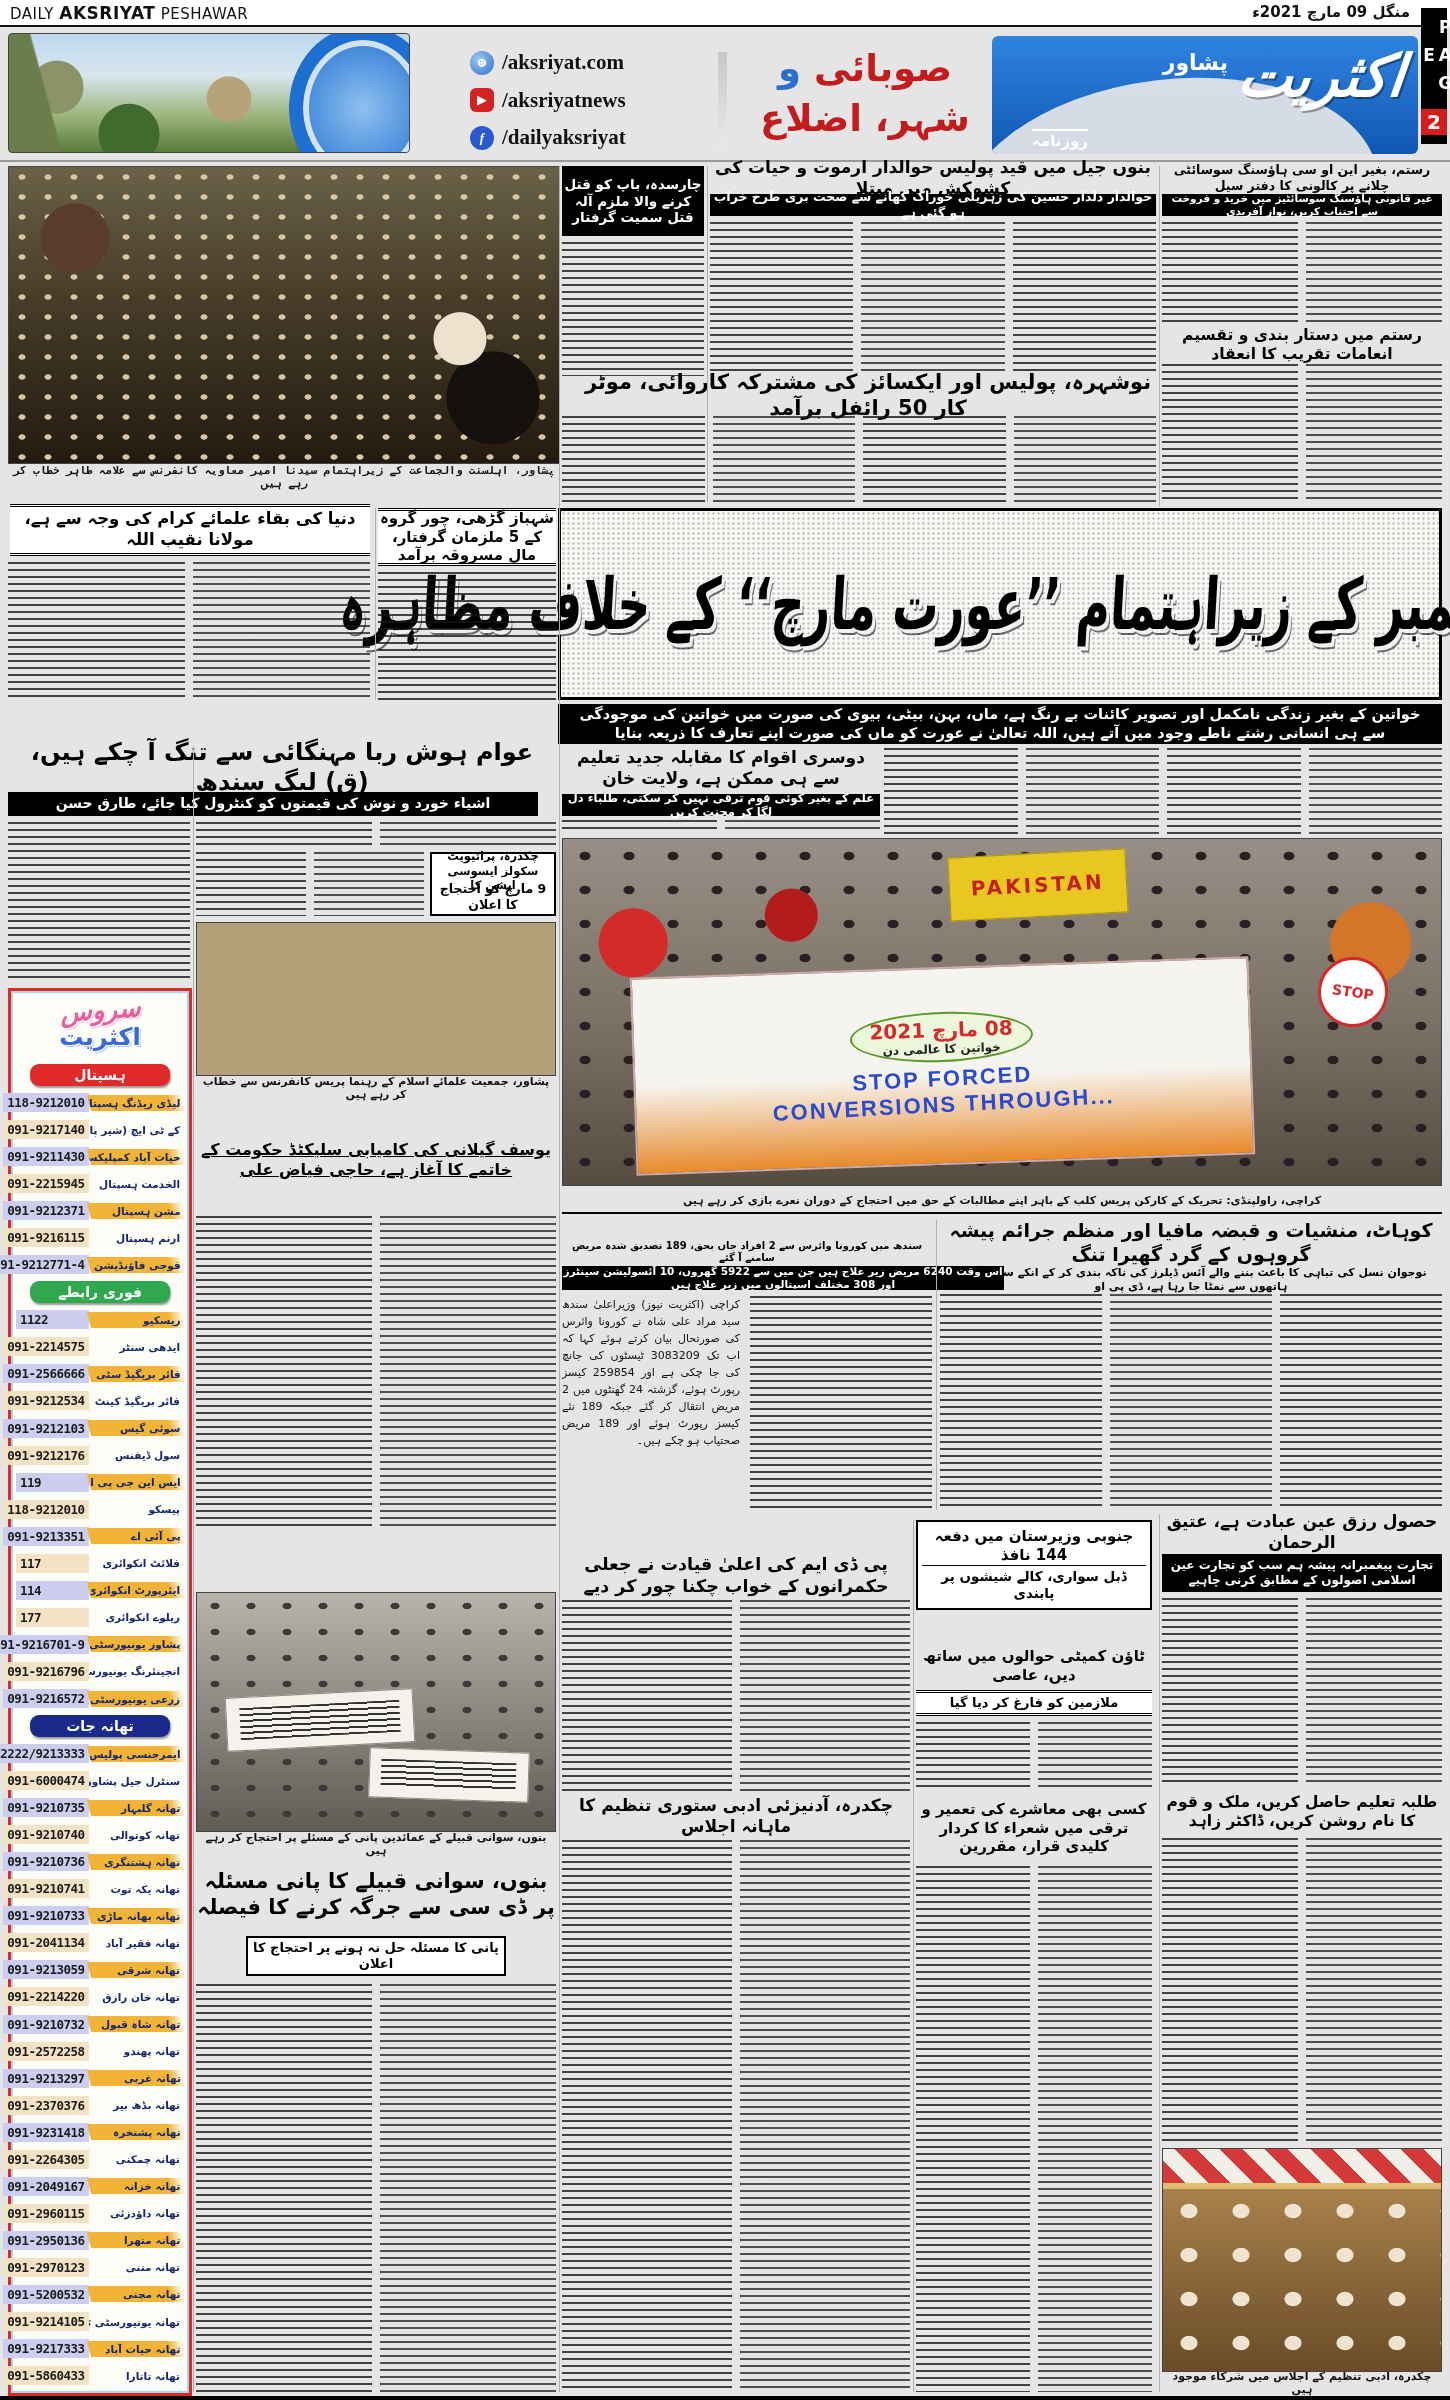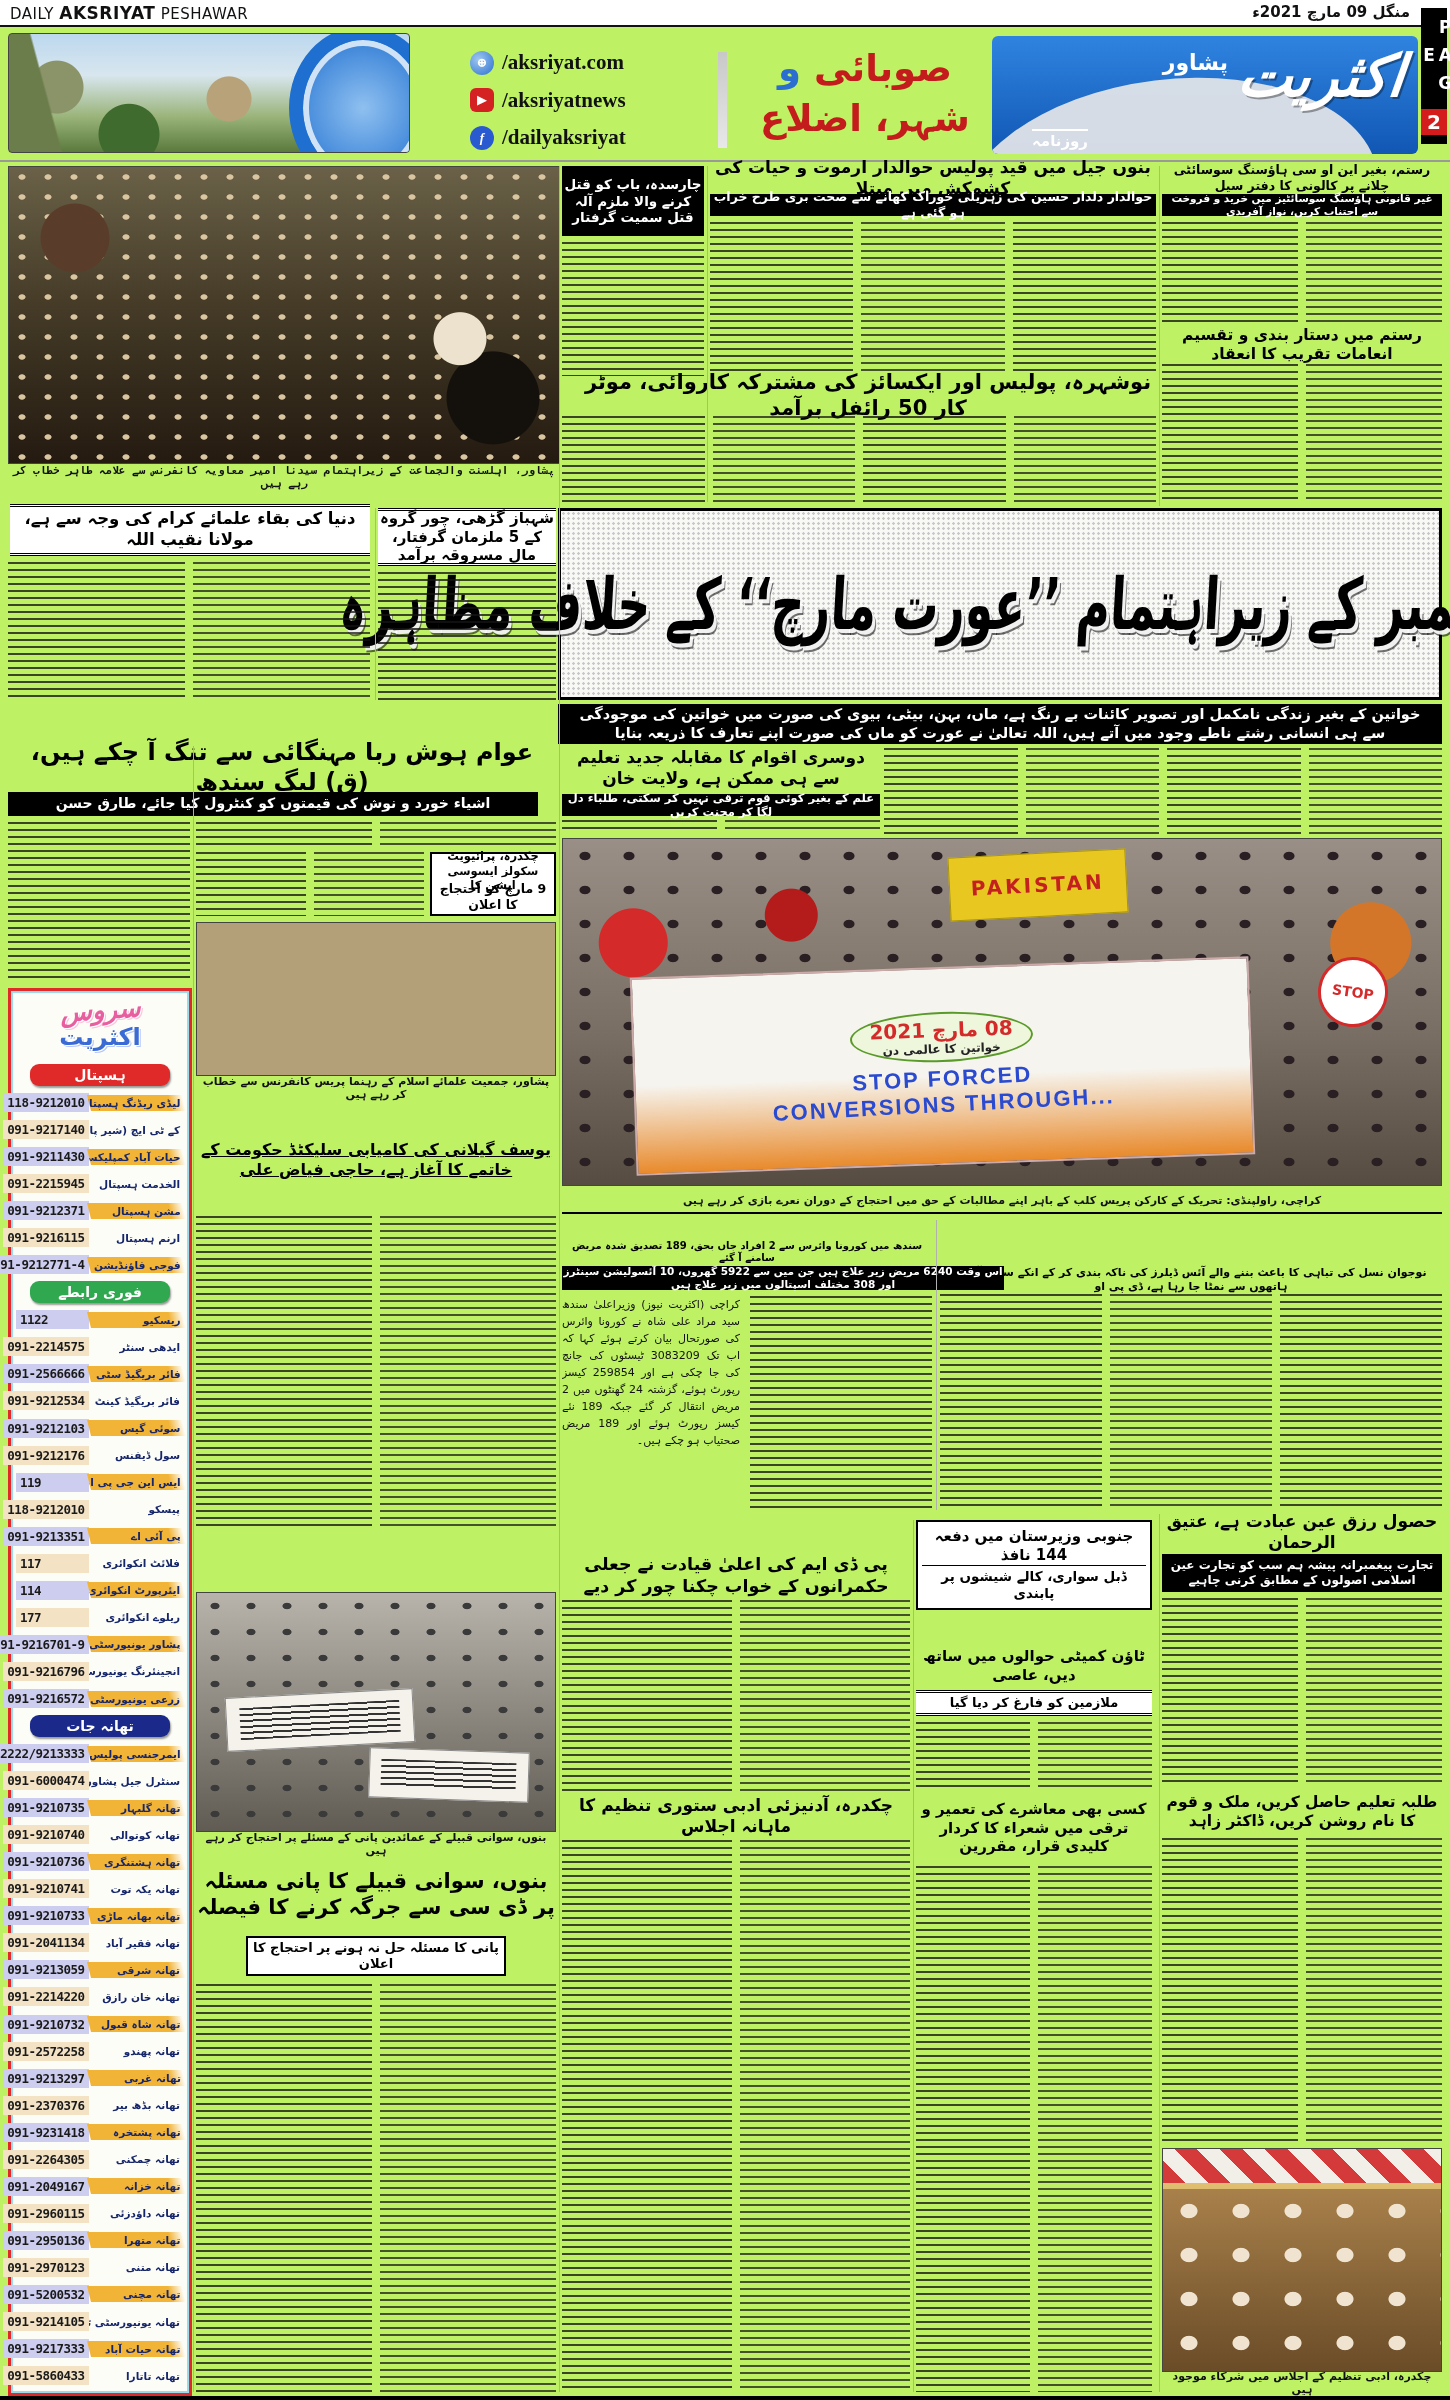--- a/index.html
+++ b/index.html
@@ -1,16 +1,16 @@
 <!DOCTYPE html>
 <html><head>
 <meta charset="utf-8">
 <style>
   html,body{margin:0;padding:0;background:#777;}
-  #canvas{position:relative;width:1450px;height:2400px;background:#bef264;margin:0 auto;
+  #canvas{position:relative;width:1450px;height:2400px;background:#e5e5e5;margin:0 auto;
           font-family:"DejaVu Sans","Liberation Sans",sans-serif;overflow:hidden;}
   .abs{position:absolute;box-sizing:border-box;}
   
   .topstrip{left:0;top:0;width:1450px;height:27px;border-bottom:2px solid #111;background:#fff;}
   .brand{position:absolute;left:10px;top:3px;font-size:15px;color:#111;letter-spacing:.5px;}
   .brand b{font-size:17px;}
   .dateline{position:absolute;right:40px;top:3px;font-size:15px;font-weight:bold;color:#111;direction:rtl;}
   
   .collage{left:8px;top:33px;width:402px;height:120px;border-radius:4px;
     background:
@@ -297,20 +297,21 @@
   </div>
   <div class="abs caption" style="left:562px;top:1190px;width:880px;height:20px;">کراچی، راولپنڈی: تحریک کے کارکن پریس کلب کے باہر اپنے مطالبات کے حق میں احتجاج کے دوران نعرے بازی کر رہے ہیں</div>
   <div class="abs hrule" style="left:562px;top:1212px;width:880px;height:2px;"></div>
 
   <div class="abs hl" style="left:196px;top:1110px;width:360px;height:100px;font-size:16px;text-decoration:underline;">یوسف گیلانی کی کامیابی سلیکٹڈ حکومت کے خاتمے کا آغاز ہے، حاجی فیاض علی</div>
   <div class="abs cols" style="left:196px;top:1216px;width:360px;height:314px;">
       <i class="c"></i>
       <i class="c"></i>
     </div>
 
+  <div class="abs hl" style="left:940px;top:1220px;width:502px;height:46px;font-size:19px;">کوہاٹ، منشیات و قبضہ مافیا اور منظم جرائم پیشہ گروہوں کے گرد گھیرا تنگ</div>
   <div class="abs hl" style="left:940px;top:1270px;width:502px;height:20px;font-size:11px;">نوجوان نسل کی تباہی کا باعث بننے والے آئس ڈیلرز کی ناکہ بندی کر کے انکے ساتھ آہنی ہاتھوں سے نمٹا جا رہا ہے، ڈی پی او</div>
   <div class="abs cols" style="left:940px;top:1294px;width:502px;height:216px;">
       <i class="c"></i>
       <i class="c"></i>
       <i class="c"></i>
     </div>
 
   <div class="abs hl" style="left:562px;top:1240px;width:370px;height:24px;font-size:10px;">سندھ میں کورونا وائرس سے 2 افراد جاں بحق، 189 تصدیق شدہ مریض سامنے آ گئے</div>
   <div class="abs strip" style="left:562px;top:1266px;width:442px;height:24px;font-size:10.5px;">اس وقت 6240 مریض زیر علاج ہیں جن میں سے 5922 گھروں، 10 آئسولیشن سینٹرز اور 308 مختلف اسپتالوں میں زیر علاج ہیں</div>
   <div class="abs stats" style="left:562px;top:1296px;width:178px;height:214px;">کراچی (اکثریت نیوز) وزیراعلیٰ سندھ سید مراد علی شاہ نے کورونا وائرس کی صورتحال بیان کرتے ہوئے کہا کہ اب تک 3083209 ٹیسٹوں کی جانچ کی جا چکی ہے اور 259854 کیسز رپورٹ ہوئے، گزشتہ 24 گھنٹوں میں 2 مریض انتقال کر گئے جبکہ 189 نئے کیسز رپورٹ ہوئے اور 189 مریض صحتیاب ہو چکے ہیں۔</div>

